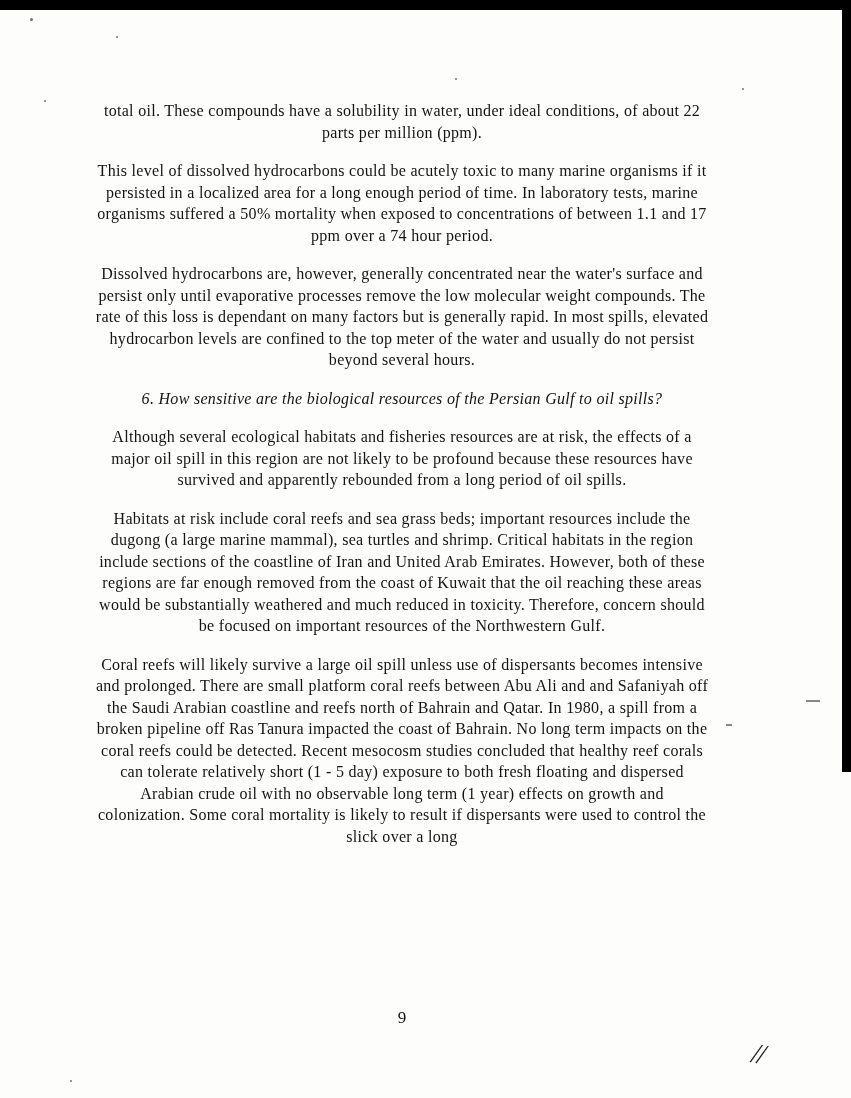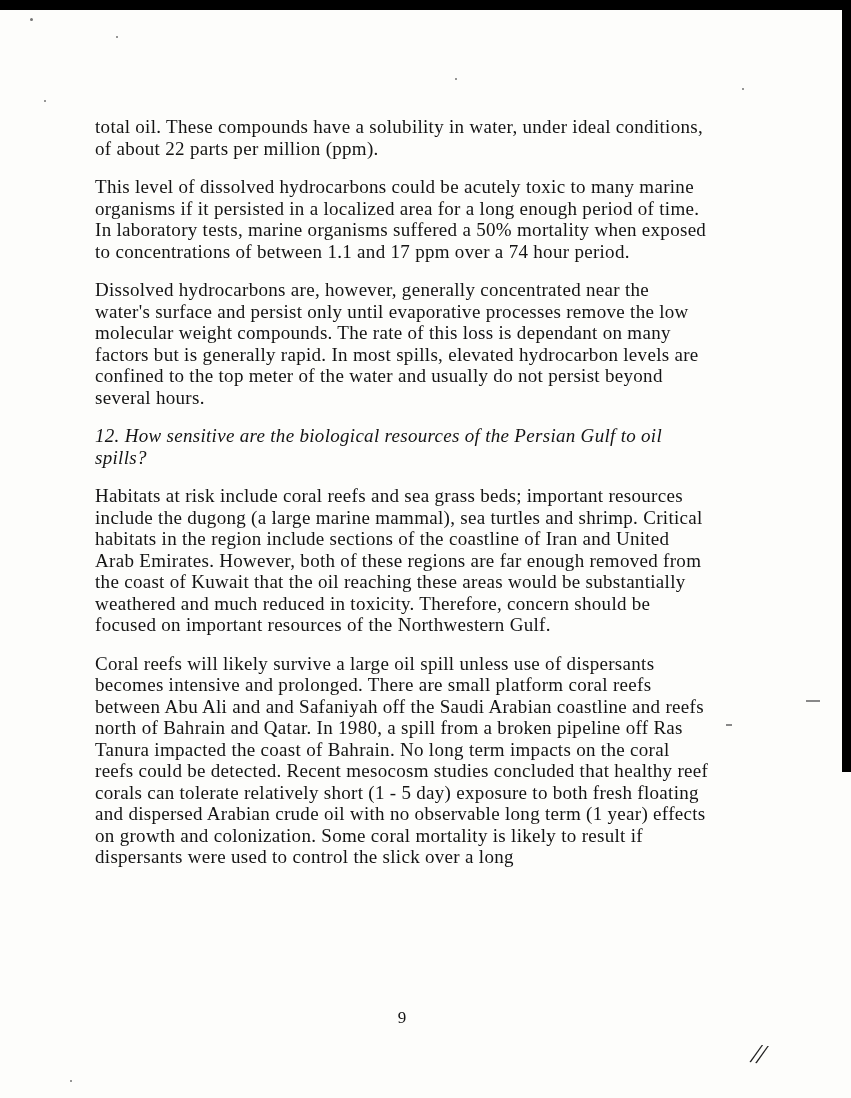--- a/index.html
+++ b/index.html
@@ -31,25 +31,24 @@
     top: 0; right: 0;
     width: 9px; height: 772px;
     background: #000;
   }
   
   .body-text {
     position: absolute;
     left: 95px;
     top: 100px;
     width: 614px;
-    font-size: 19px;
+    font-size: 16px;
     line-height: 21.5px;
     letter-spacing: 0.3px;
-    text-align: left;
-    margin-top: 16px;
+    text-align: center;
   }
   .body-text p {
     margin: 0 0 17px 0;
   }
   .q-heading {
     font-style: italic;
   }
   .page-number {
     position: absolute;
     left: 95px;
@@ -102,21 +101,22 @@
 
 <div class="page">
 
   <div class="scan-top"></div>
   <div class="scan-right"></div>
 
   <div class="body-text">
     <p>total oil.  These compounds have a solubility in water, under ideal conditions, of about 22 parts per million (ppm).</p>
     <p>This level of dissolved hydrocarbons could be acutely toxic to many marine organisms if it persisted in a localized area for a long enough period of time.  In laboratory tests, marine organisms suffered a 50% mortality when exposed to concentrations of between 1.1 and 17 ppm over a 74 hour period.</p>
     <p>Dissolved hydrocarbons are, however, generally concentrated near the water's surface and persist only until evaporative processes remove the low molecular weight compounds.  The rate of this loss is dependant on many factors but is generally rapid.  In most spills, elevated hydrocarbon levels are confined to the top meter of the water and usually do not persist beyond several hours.</p>
-    <p class="q-heading">12.  How sensitive are the biological resources of the Persian Gulf to oil spills?</p>
+    <p class="q-heading">6.  How sensitive are the biological resources of the Persian Gulf to oil spills?</p>
+    <p>Although several ecological habitats and fisheries resources are at risk, the effects of a major oil spill in this region are not likely to be profound because these resources have survived and apparently rebounded from a long period of oil spills.</p>
     <p>Habitats at risk include coral reefs and sea grass beds; important resources include the dugong (a large marine mammal), sea turtles and shrimp.  Critical habitats in the region include sections of the coastline of Iran and United Arab Emirates.  However, both of these regions are far enough removed from the coast of Kuwait that the oil reaching these areas would be substantially weathered and much reduced in toxicity.  Therefore, concern should be focused on important resources of the Northwestern Gulf.</p>
     <p>Coral reefs will likely survive a large oil spill unless use of dispersants becomes intensive and prolonged.  There are small platform coral reefs between Abu Ali and and Safaniyah off the Saudi Arabian coastline and reefs north of Bahrain and Qatar.  In 1980, a spill from a broken pipeline off Ras Tanura impacted the coast of Bahrain.  No long term impacts on the coral reefs could be detected.  Recent mesocosm studies concluded that healthy reef corals can tolerate relatively short (1 - 5 day) exposure to both fresh floating and dispersed Arabian crude oil with no observable long term (1 year) effects on growth and colonization.  Some coral mortality is likely to result if dispersants were used to control the slick over a long</p>
   </div>
 
   <div class="page-number">9</div>
 
   <div class="hand-mark">//</div>
 
   <div class="speck s1"></div>
   <div class="speck s2"></div>

